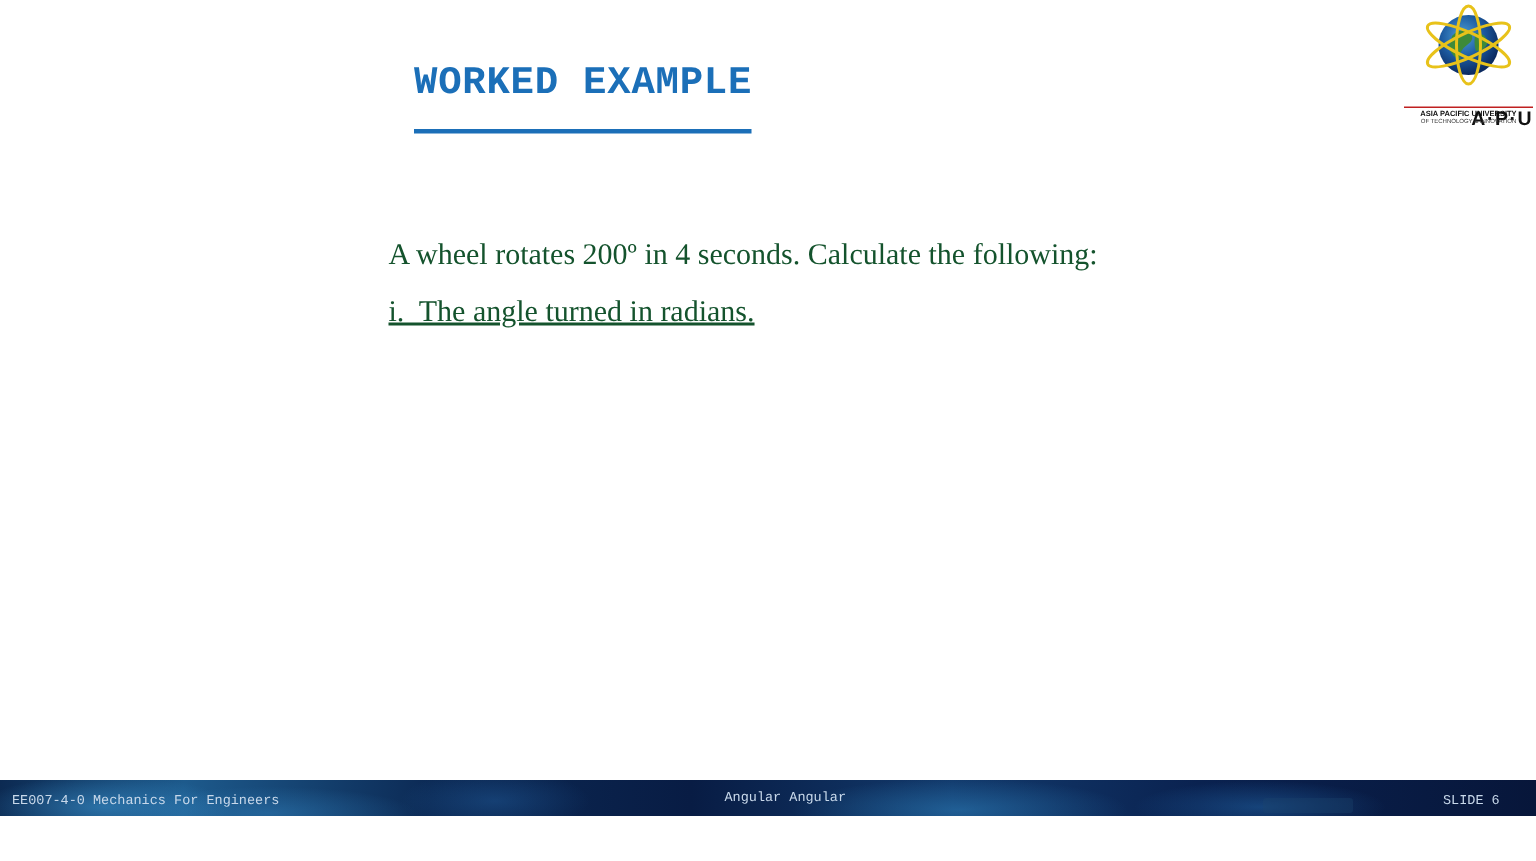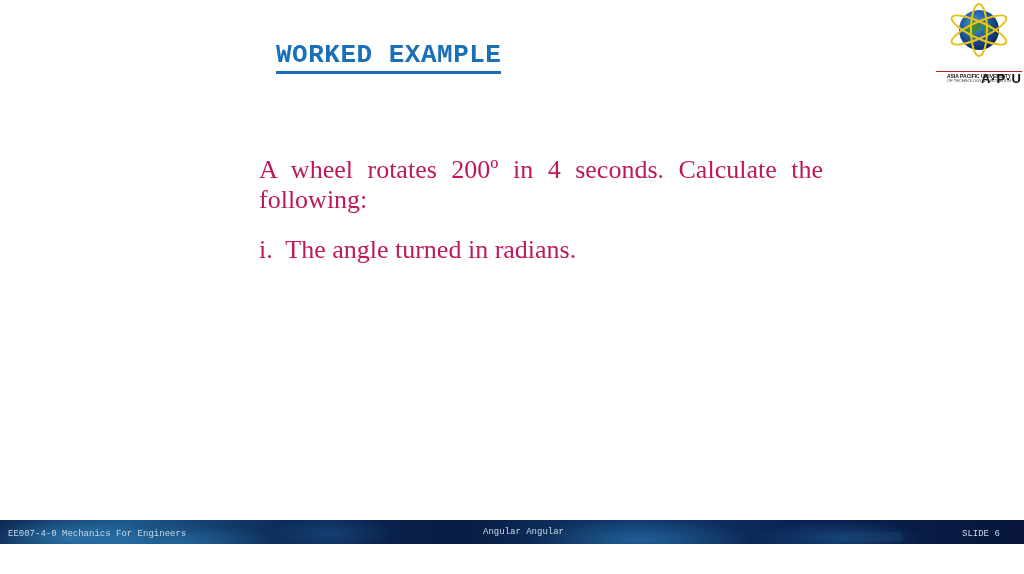--- a/index.html
+++ b/index.html
@@ -9,21 +9,21 @@
     font-family: "Liberation Serif", serif;
   }
   .slide { position: absolute; inset: 0; background: #ffffff; }
 
   .title {
     position: absolute; left: 276px; top: 40px;
     font-family: "Liberation Mono", "DejaVu Sans Mono", monospace;
     font-weight: bold; font-size: 26px; letter-spacing: 0.5px;
     color: #1b6fb8;
     border-bottom: 3px solid #1b6fb8;
-    padding-bottom: 1px;
+    padding-bottom: 16px;
     line-height: 30px;
   }
 
   .logo {
     position: absolute; left: 936px; top: 2px; width: 86px; height: 82px;
   }
   .logo svg { display: block; }
   .logo-letters {
     position: absolute; left: 0; top: 54px; width: 86px; text-align: right;
     font-family: "Liberation Sans", sans-serif; font-weight: bold;
@@ -36,26 +36,26 @@
     padding-top: 1px;
   }
   .logo-sub2 {
     position: absolute; left: 0; top: 76px; width: 86px; text-align: center;
     font-family: "Liberation Sans", sans-serif;
     font-size: 4px; color: #333; line-height: 5px;
   }
 
   .body-text {
     position: absolute; left: 259px; top: 155px; width: 564px;
-    font-size: 26px; color: #be185d; line-height: 30px;
+    font-size: 20px; color: #14532d; line-height: 30px;
   }
   .para {
     text-align: justify; text-align-last: left; margin: 0;
   }
-  .item { margin: 20px 0 0 0; line-height: 30px; }
+  .item { margin: 8px 0 0 0; line-height: 30px; text-decoration: underline; }
 
   .footer {
     position: absolute; left: 0; top: 520px; width: 1024px; height: 24px;
     background:
       radial-gradient(ellipse 120px 30px at 70px 18px, rgba(60,150,210,0.55), transparent 70%),
       radial-gradient(ellipse 140px 25px at 180px 22px, rgba(50,130,190,0.45), transparent 70%),
       radial-gradient(ellipse 90px 30px at 330px 14px, rgba(40,110,180,0.35), transparent 70%),
       radial-gradient(ellipse 160px 30px at 640px 20px, rgba(50,140,200,0.45), transparent 70%),
       radial-gradient(ellipse 120px 25px at 840px 18px, rgba(40,120,190,0.4), transparent 70%),
       linear-gradient(90deg, #0c2a52 0%, #1d5a8c 12%, #0c2a55 28%, #081c44 45%, #123a6c 62%, #0a2250 78%, #07163a 100%);

